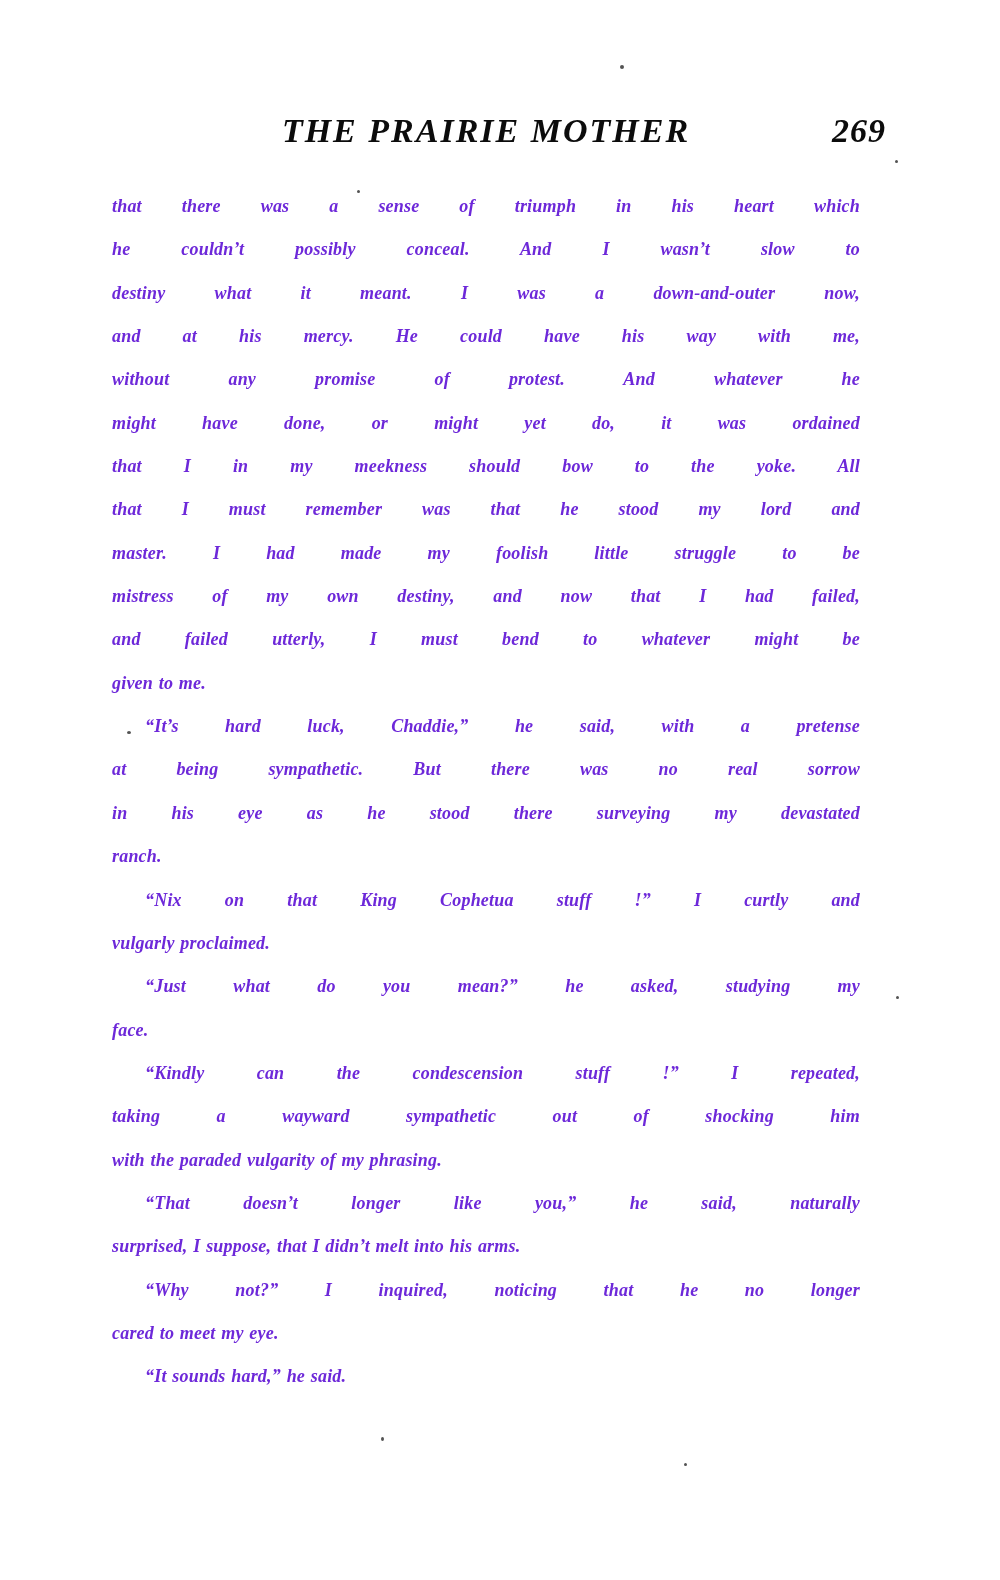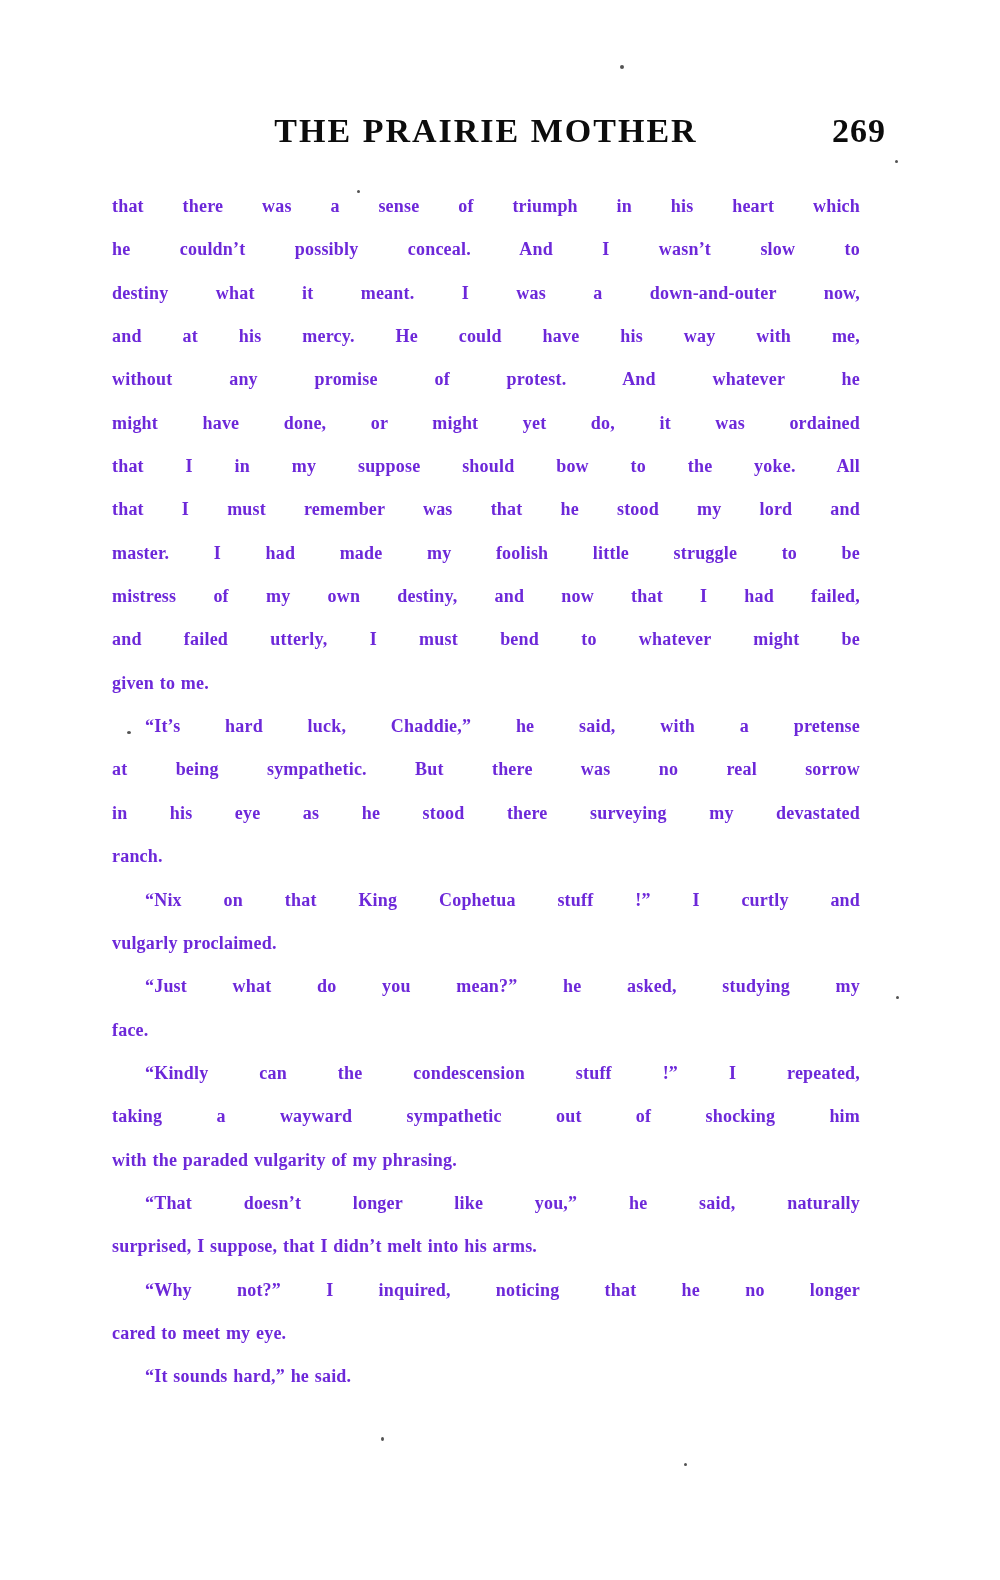--- a/index.html
+++ b/index.html
@@ -8,20 +8,21 @@
     background: #ffffff;
   }
   .page {
     position: relative;
     width: 1000px;
     height: 1580px;
     background: #ffffff;
     color: #0c0c0c;
     font-family: "Liberation Serif", "DejaVu Serif", serif;
     overflow: hidden;
+    font-style: italic;
   }
   
   .running-head {
     position: absolute;
     left: 112px;
     top: 114px;
     width: 748px;
     text-align: center;
     font-size: 34px;
     font-weight: 700;
@@ -82,21 +83,21 @@
   <div class="running-head">THE PRAIRIE MOTHER</div>
   <div class="page-number">269</div>
 
   <div class="text-block">
       <div class="line jst">that there was a sense of triumph in his heart which</div>
       <div class="line jst">he couldn’t possibly conceal. And I wasn’t slow to</div>
       <div class="line jst">destiny what it meant. I was a down-and-outer now,</div>
       <div class="line jst">and at his mercy. He could have his way with me,</div>
       <div class="line jst">without any promise of protest. And whatever he</div>
       <div class="line jst">might have done, or might yet do, it was ordained</div>
-      <div class="line jst">that I in my suppose should bow to the yoke. All</div>
+      <div class="line jst">that I in my meekness should bow to the yoke. All</div>
       <div class="line jst">that I must remember was that he stood my lord and</div>
       <div class="line jst">master. I had made my foolish little struggle to be</div>
       <div class="line jst">mistress of my own destiny, and now that I had failed,</div>
       <div class="line jst">and failed utterly, I must bend to whatever might be</div>
       <div class="line end">given to me.</div>
       <div class="line jst ind">“It’s hard luck, Chaddie,” he said, with a pretense</div>
       <div class="line jst">at being sympathetic. But there was no real sorrow</div>
       <div class="line jst">in his eye as he stood there surveying my devastated</div>
       <div class="line end">ranch.</div>
       <div class="line jst ind">“Nix on that King Cophetua stuff !” I curtly and</div>

